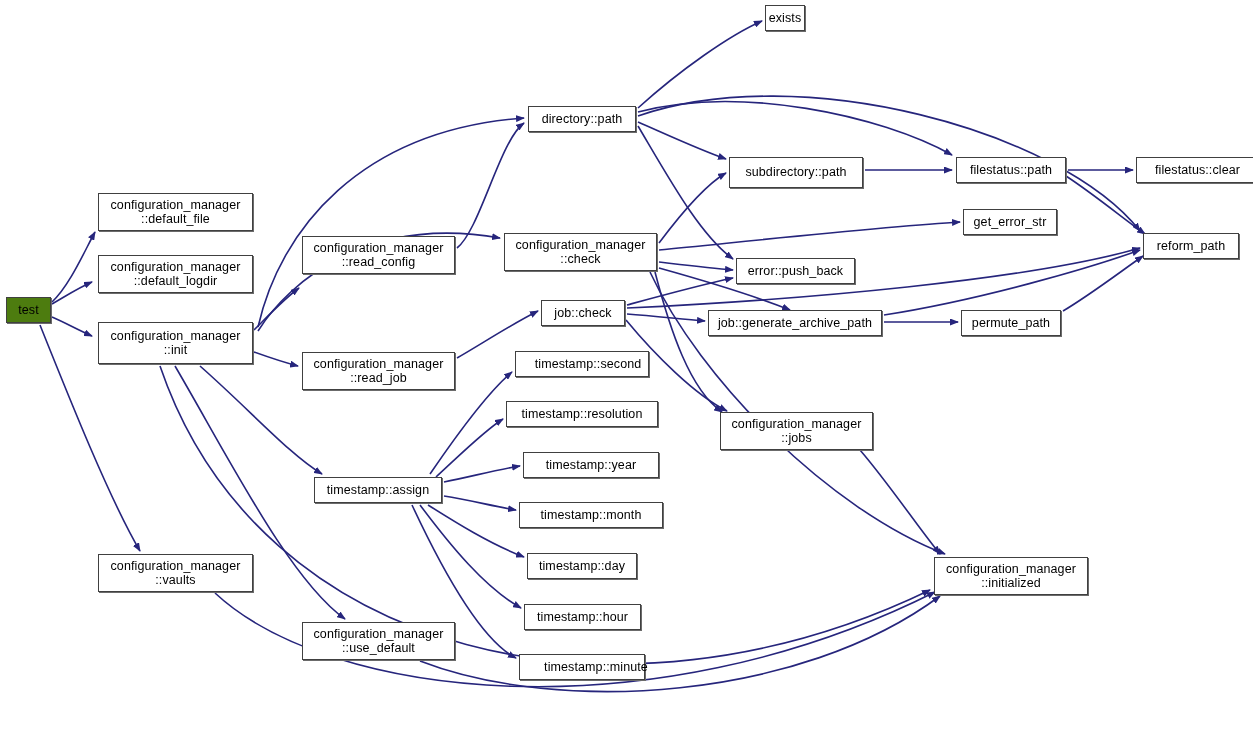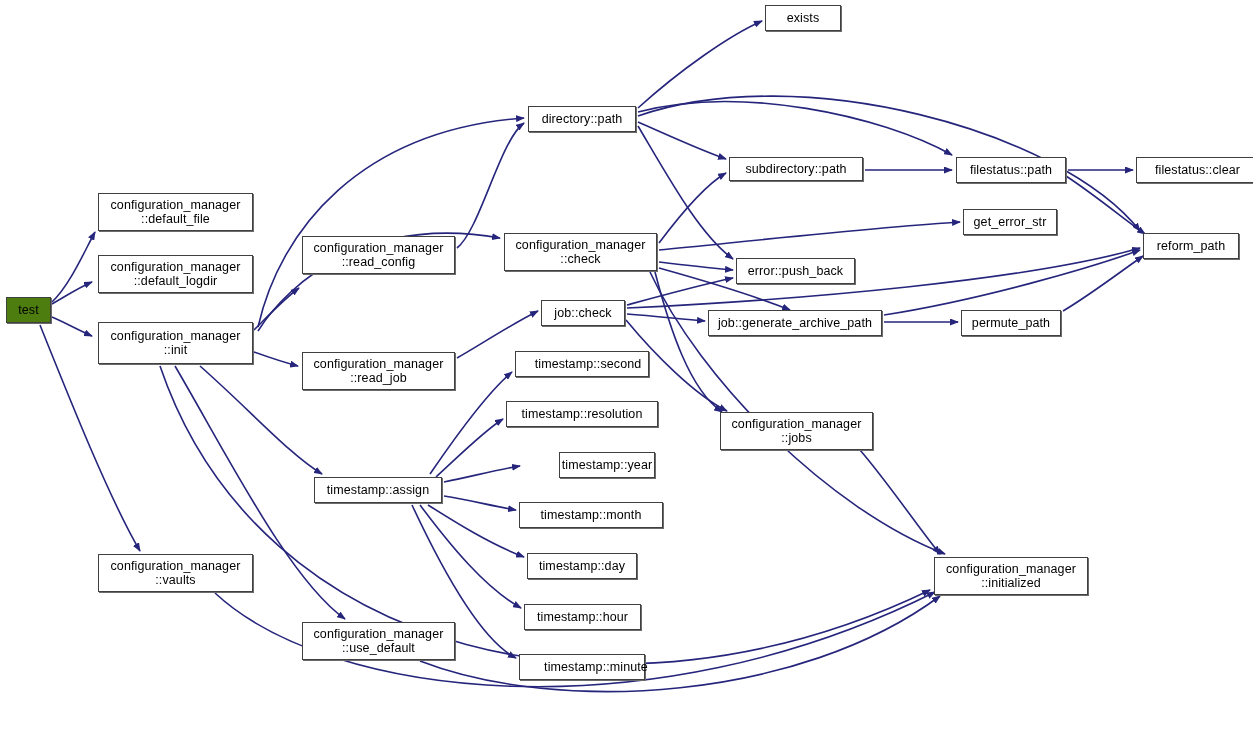--- a/index.html
+++ b/index.html
@@ -116,27 +116,27 @@
 ::read_job</div>
       <div class="node" style="left: 302px; top: 622px; width: 153px; height: 38px;">configuration_manager
 ::use_default</div>
       <div class="node" style="left: 314px; top: 477px; width: 128px; height: 26px;">timestamp::assign</div>
       <div class="node" style="left: 528px; top: 106px; width: 108px; height: 26px;">directory::path</div>
       <div class="node" style="left: 504px; top: 233px; width: 153px; height: 38px;">configuration_manager
 ::check</div>
       <div class="node" style="left: 541px; top: 300px; width: 84px; height: 26px;">job::check</div>
       <div class="node" style="left: 515px; top: 351px; width: 134px; height: 26px; padding-left: 12px;">timestamp::second</div>
       <div class="node" style="left: 506px; top: 401px; width: 152px; height: 26px;">timestamp::resolution</div>
-      <div class="node" style="left: 523px; top: 452px; width: 96px; height: 26px; margin-left: 36px;">timestamp::year</div>
+      <div class="node" style="left: 523px; top: 452px; width: 136px; height: 26px;">timestamp::year</div>
       <div class="node" style="left: 519px; top: 502px; width: 144px; height: 26px;">timestamp::month</div>
       <div class="node" style="left: 527px; top: 553px; width: 110px; height: 26px;">timestamp::day</div>
       <div class="node" style="left: 524px; top: 604px; width: 117px; height: 26px;">timestamp::hour</div>
       <div class="node" style="left: 519px; top: 654px; width: 126px; height: 26px; padding-left: 28px;">timestamp::minute</div>
-      <div class="node" style="left: 765px; top: 5px; width: 76px; height: 26px;">exists</div>
-      <div class="node" style="left: 729px; top: 157px; width: 134px; height: 24px;">subdirectory::path</div>
+      <div class="node" style="left: 765px; top: 5px; width: 40px; height: 26px;">exists</div>
+      <div class="node" style="left: 729px; top: 157px; width: 134px; height: 31px;">subdirectory::path</div>
       <div class="node" style="left: 736px; top: 258px; width: 119px; height: 26px;">error::push_back</div>
       <div class="node" style="left: 708px; top: 310px; width: 174px; height: 26px;">job::generate_archive_path</div>
       <div class="node" style="left: 720px; top: 412px; width: 153px; height: 38px;">configuration_manager
 ::jobs</div>
       <div class="node" style="left: 956px; top: 157px; width: 110px; height: 26px;">filestatus::path</div>
       <div class="node" style="left: 963px; top: 209px; width: 94px; height: 26px;">get_error_str</div>
       <div class="node" style="left: 961px; top: 310px; width: 100px; height: 26px;">permute_path</div>
       <div class="node" style="left: 1136px; top: 157px; width: 123px; height: 26px;">filestatus::clear</div>
       <div class="node" style="left: 1143px; top: 233px; width: 96px; height: 26px;">reform_path</div>
       <div class="node" style="left: 934px; top: 557px; width: 154px; height: 38px;">configuration_manager

